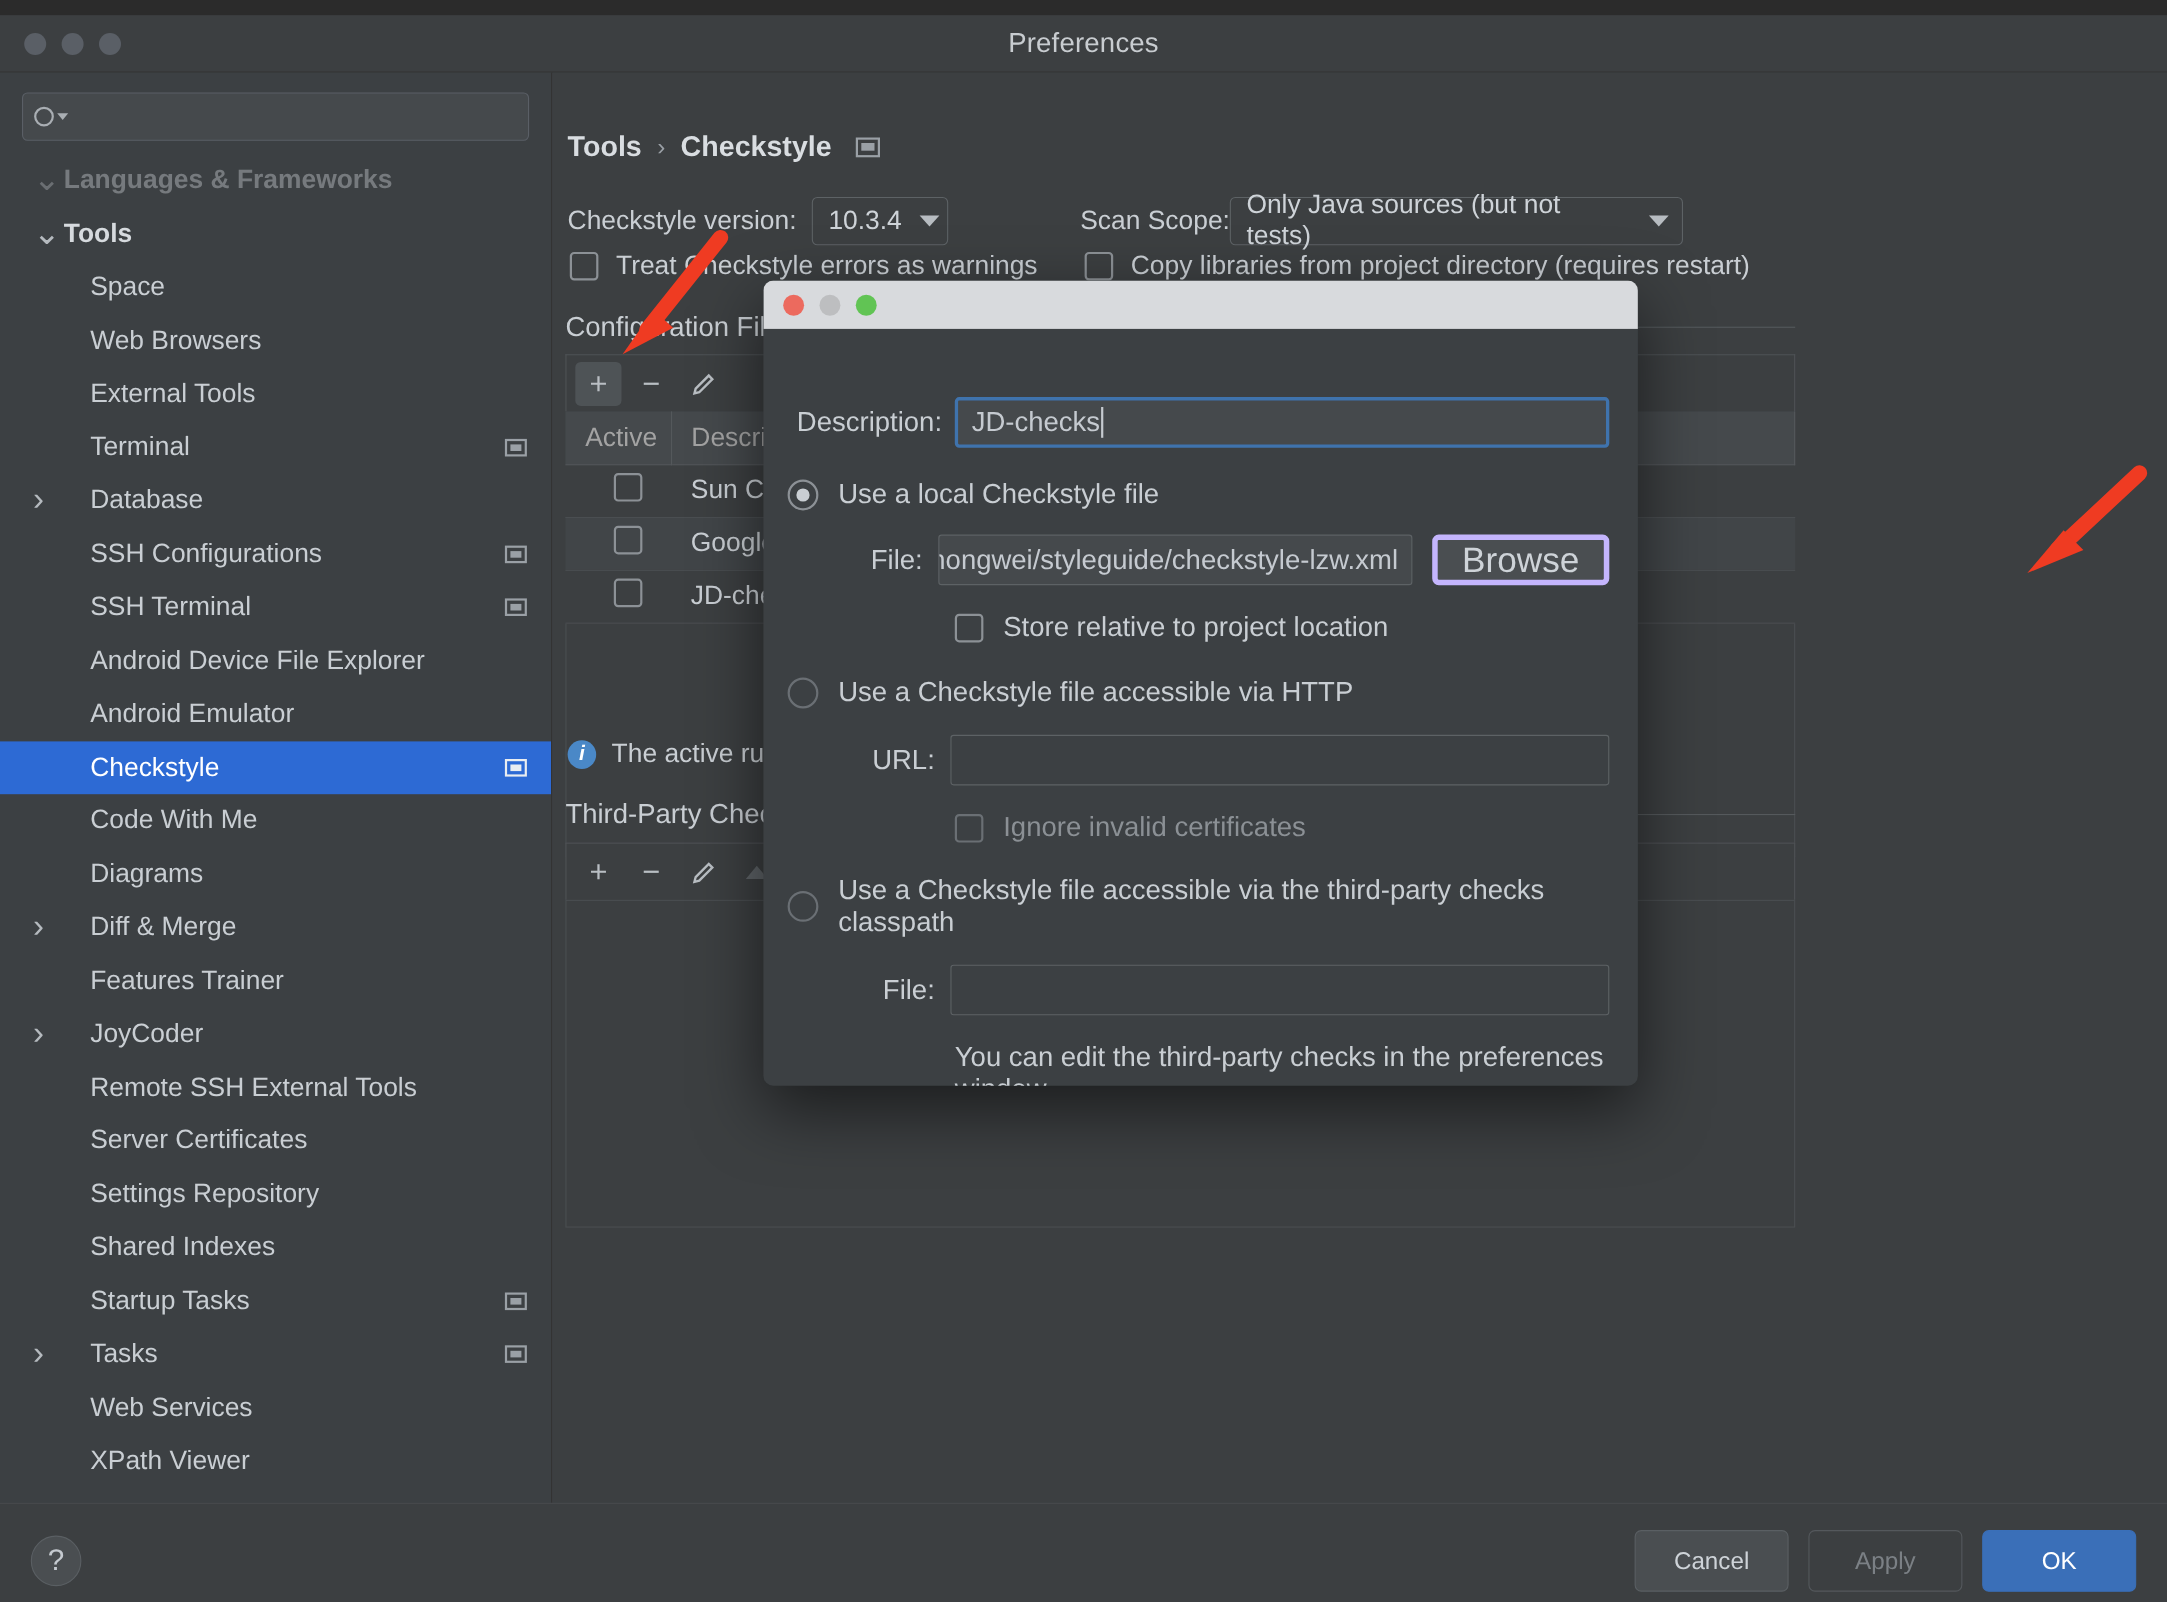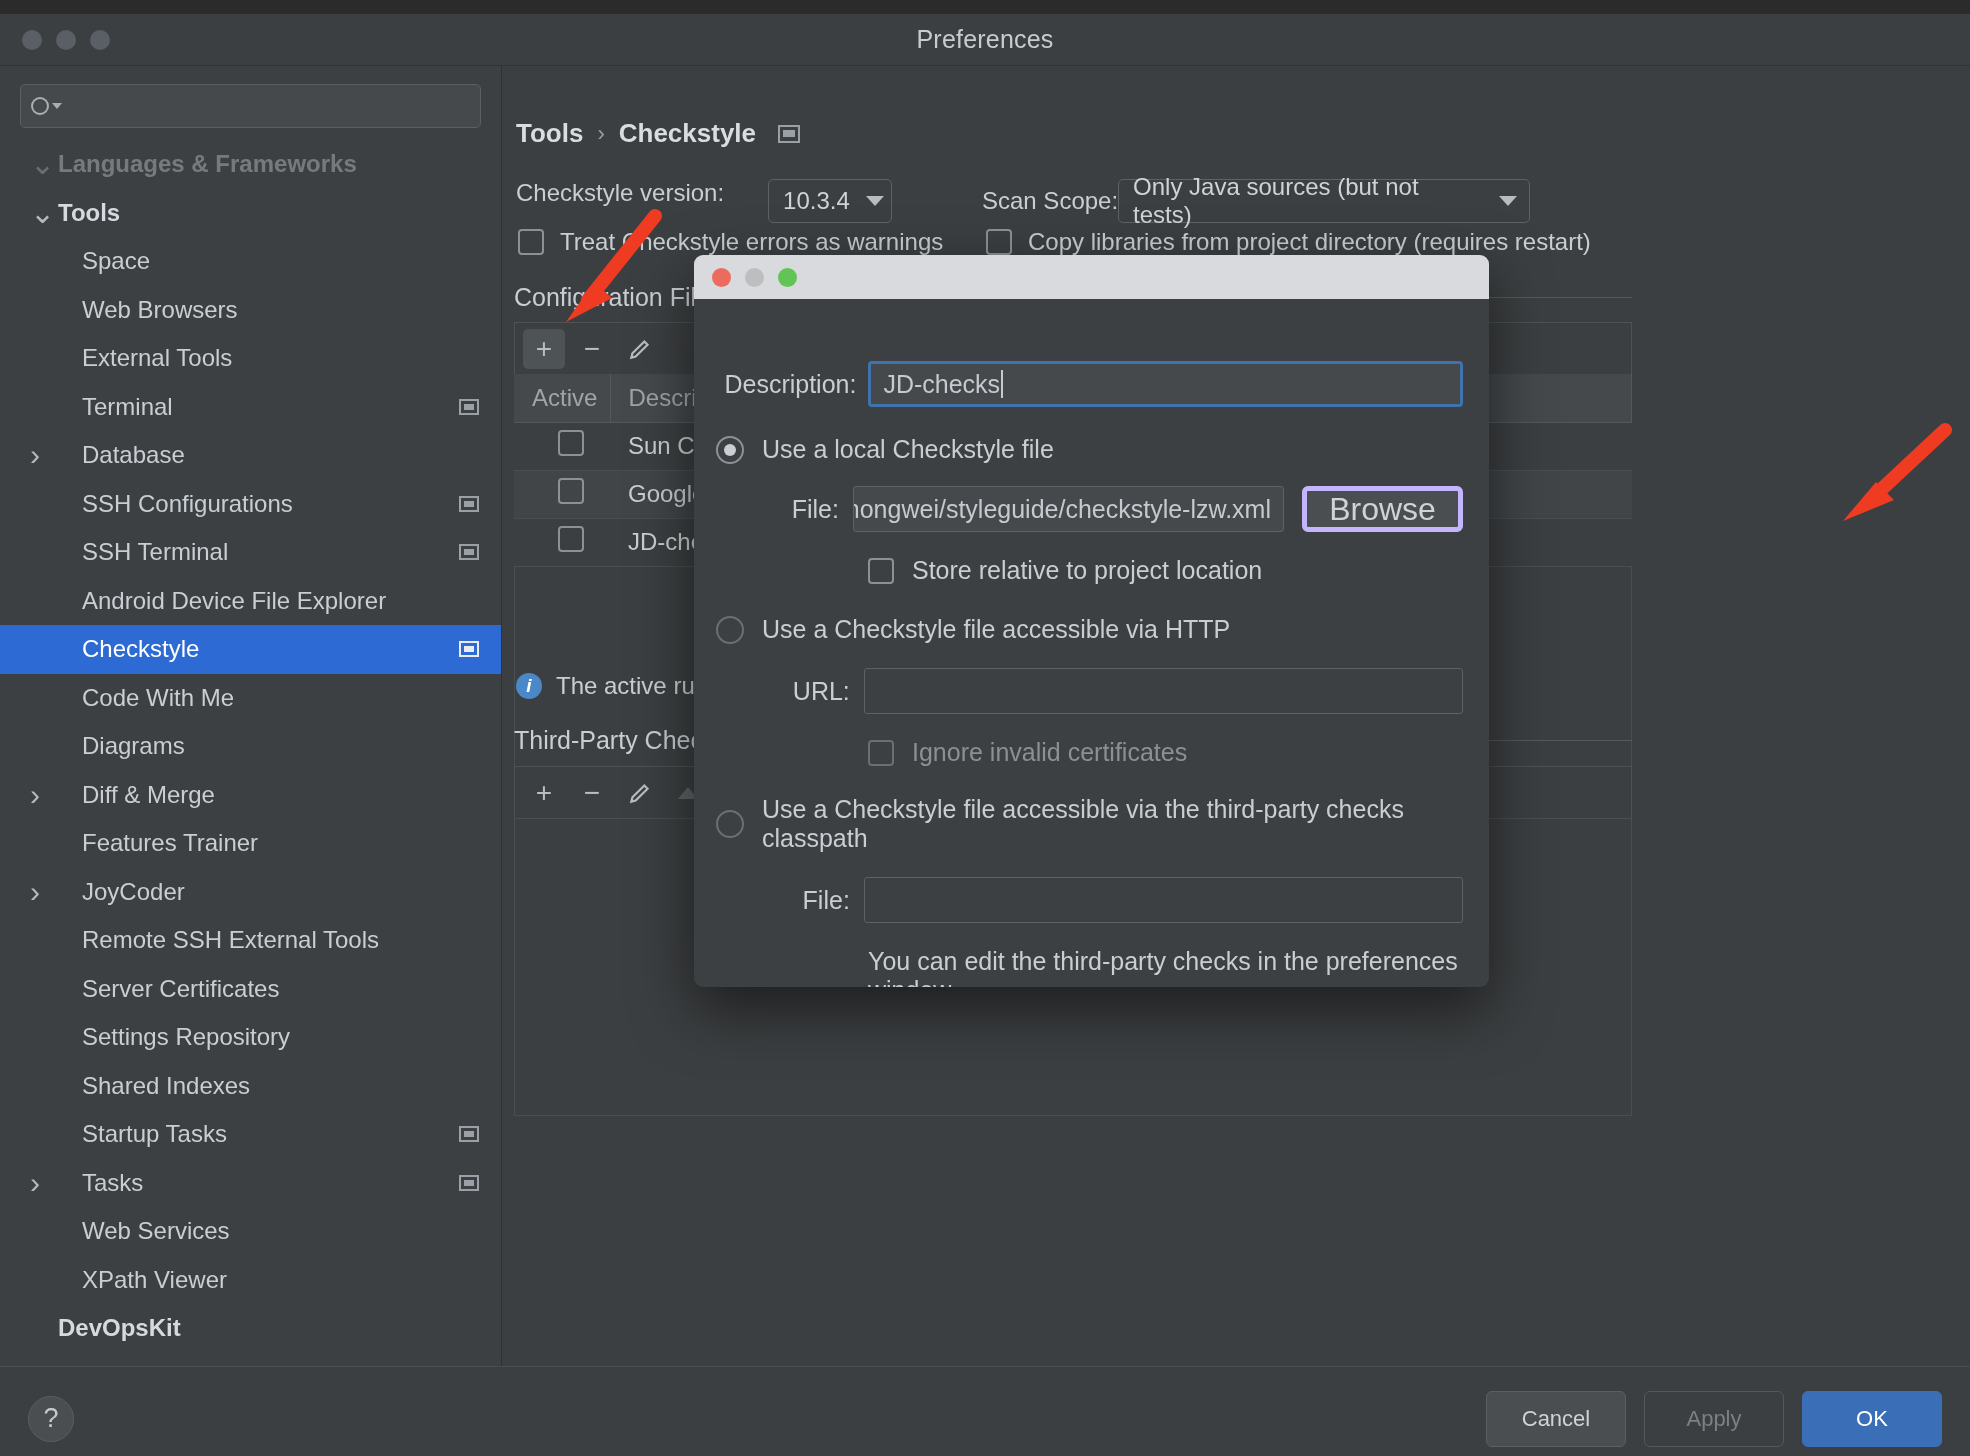--- a/index.html
+++ b/index.html
@@ -231,20 +231,24 @@
             <span class="chev"></span>
             <span class="label" style="margin-left: 24px;">SSH Terminal</span>
             <span class="sq-badge">
               <i></i>
             </span>
           </div>
           <div class="tree-row">
             <span class="chev"></span>
             <span class="label" style="margin-left: 24px;">Android Device File Explorer</span>
           </div>
+          <div class="tree-row">
+            <span class="chev"></span>
+            <span class="label" style="margin-left: 24px;">Android Emulator</span>
+          </div>
           <div class="tree-row selected">
             <span class="chev"></span>
             <span class="label" style="margin-left: 24px;">Checkstyle</span>
             <span class="sq-badge">
               <i></i>
             </span>
           </div>
           <div class="tree-row">
             <span class="chev"></span>
             <span class="label" style="margin-left: 24px;">Code With Me</span>
@@ -314,21 +318,21 @@
 
       <div id="breadcrumb">
         <span class="crumb">Tools</span>
         <span class="sep">›</span>
         <span class="crumb">Checkstyle</span>
         <span class="panel-badge">
             <i></i>
           </span>
       </div>
 
-      <div style="position:absolute; left:14px; top:113px; display:flex; align-items:flex-start;gap:30px;">
+      <div style="position:absolute; left:14px; top:113px; display:flex; align-items:center;">
         <span class="fld-label">Checkstyle version:</span>
         <span class="combo" style="width:124px; margin-left:14px;">
           <span>10.3.4</span>
           <span class="tri"></span>
         </span>
       </div>
       <div style="position:absolute; left:480px; top:113px; display:flex; align-items:center;">
         <span class="fld-label">Scan Scope:</span>
         <span class="combo" style="width:412px; margin-left:0;">
           <span>Only Java sources (but not tests)</span>

